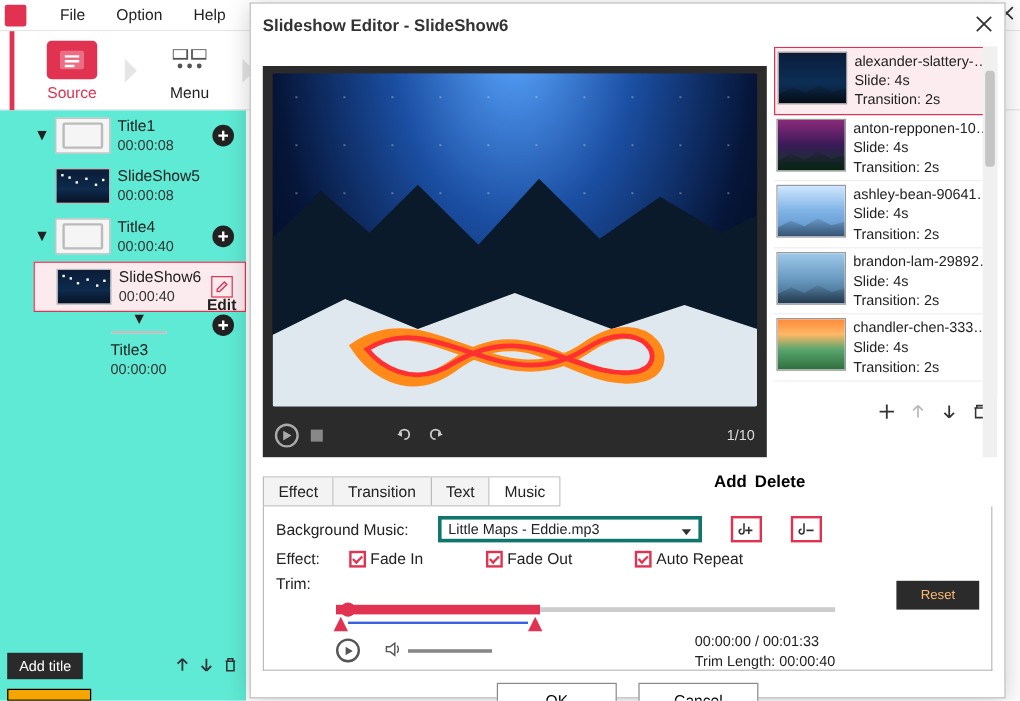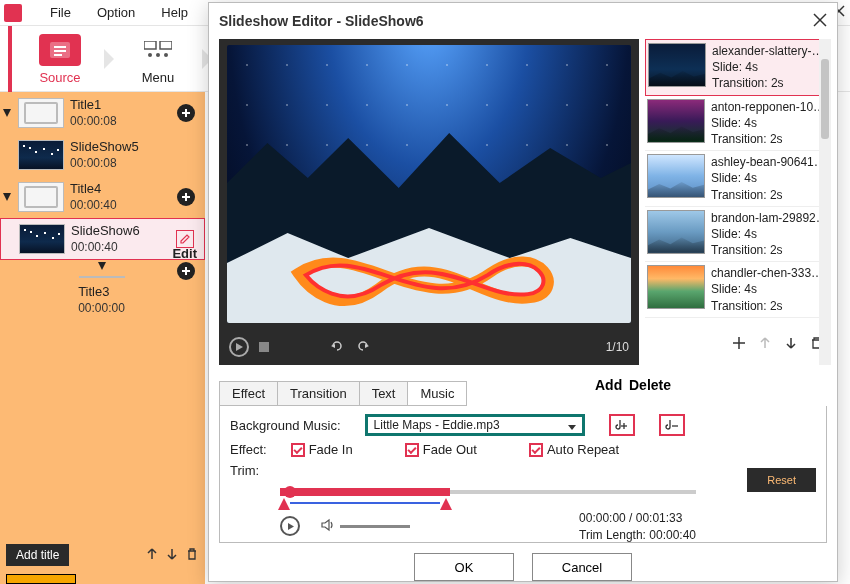--- a/index.html
+++ b/index.html
@@ -15,21 +15,21 @@
 
 .tabstrip { height: 66px; display: flex; align-items: center; background: #fff; border-bottom: 1px solid #e5e5e5; padding-left: 8px; }
 .tab { width: 88px; text-align: center; position: relative; }
 .tab .ticon { width: 42px; height: 32px; margin: 2px auto 4px; display:flex; align-items:center; justify-content:center; border-radius:4px;}
 .tab.active .ticon { background: #e13251; color:#fff;}
 .tab.active .tlabel { color:#e13251;}
 .tab .tlabel { font-size:13px; }
 .tab-sep { width:0; height:0; border-top:10px solid transparent; border-bottom:10px solid transparent; border-left:10px solid #e5e5e5; margin:0 0px;}
 
 
-.leftpanel { position: absolute; top: 92px; left: 0; width: 205px; bottom: 0; background: #fdba74; }
+.leftpanel { position: absolute; top: 92px; left: 0; width: 205px; bottom: 0; background: #5eead4; padding-left: 28px; }
 .src-item { display:flex; align-items:center; padding:2px 4px 2px 2px; gap:6px; position:relative; height:42px; }
 .src-item.sel { background:#fbeaee; }
 .src-item.sel-bd { border:1px solid #e13251; }
 .tri { width:10px; display:flex; justify-content:center; }
 .tri svg { width:8px; height:8px; }
 .thumb { width:46px; height:30px; background:#f0f0f0; border:1px solid #bbb; position:relative; overflow:hidden;}
 .thumb.night { background: linear-gradient(180deg,#0a1c38 0%,#0e2a4c 60%,#071225 100%); }
 .thumb.night::after{content:"";position:absolute;left:4px;top:4px;width:2px;height:2px;background:#fff;box-shadow:6px 2px #fff,12px 6px #fff,20px 3px #fff,28px 8px #fff,34px 4px #fff,40px 10px #fff;}
 .thumb.ph { background:#f5f5f5; display:flex; align-items:center; justify-content:center;}
 .thumb.ph::before{content:"";width:30px;height:18px;border:2px solid #bbb;border-radius:2px;}
@@ -49,21 +49,21 @@
 
 .title-bar-strip{position:absolute;bottom:0;left:6px;width:70px;height:10px;background:#f6a500;border:1px solid #000;}
 
 
 .dialog { position:absolute; left:208px; top:2px; width:630px; height:580px; background:#fff; border:1px solid #bbb; box-shadow:0 4px 20px rgba(0,0,0,.2); z-index:10;}
 .dlg-title { height:36px; display:flex; align-items:center; padding:0 10px; font-size:14px; color:#333; font-weight:600;}
 .dlg-close { margin-left:auto; cursor:pointer;}
 .dlg-body { display:flex; padding:0 10px; gap:6px;}
 
 
-.preview { width:420px; }
+.preview { width:420px;margin-top:16px; }
 .preview-frame { width:420px; height:290px; background:#2b2b2b; border:none; position:relative;}
 .preview-img { position:absolute; left:8px; top:6px; right:8px; bottom:6px; border-radius:2px; overflow:hidden;}
 .sky { position:absolute; inset:0; background: radial-gradient(ellipse at 50% -10%, #5aa6ff 0%, #1b4fa3 35%, #061538 70%, #020614 100%);}
 .stars{position:absolute;inset:0;background-image:radial-gradient(#fff 1px,transparent 1px);background-size:40px 40px;opacity:.3;}
 .mtn{position:absolute;left:0;right:0;bottom:0;height:72%;}
 .mtn svg{width:100%;height:100%;}
 .pv-controls{height:36px;background:#2b2b2b;display:flex;align-items:center;padding:0 10px;gap:10px;color:#ccc;}
 .pv-play{width:20px;height:20px;border:2px solid #aaa;border-radius:50%;display:flex;align-items:center;justify-content:center;}
 .pv-stop{width:10px;height:10px;background:#888;}
 .pv-spacer{flex:1;}

